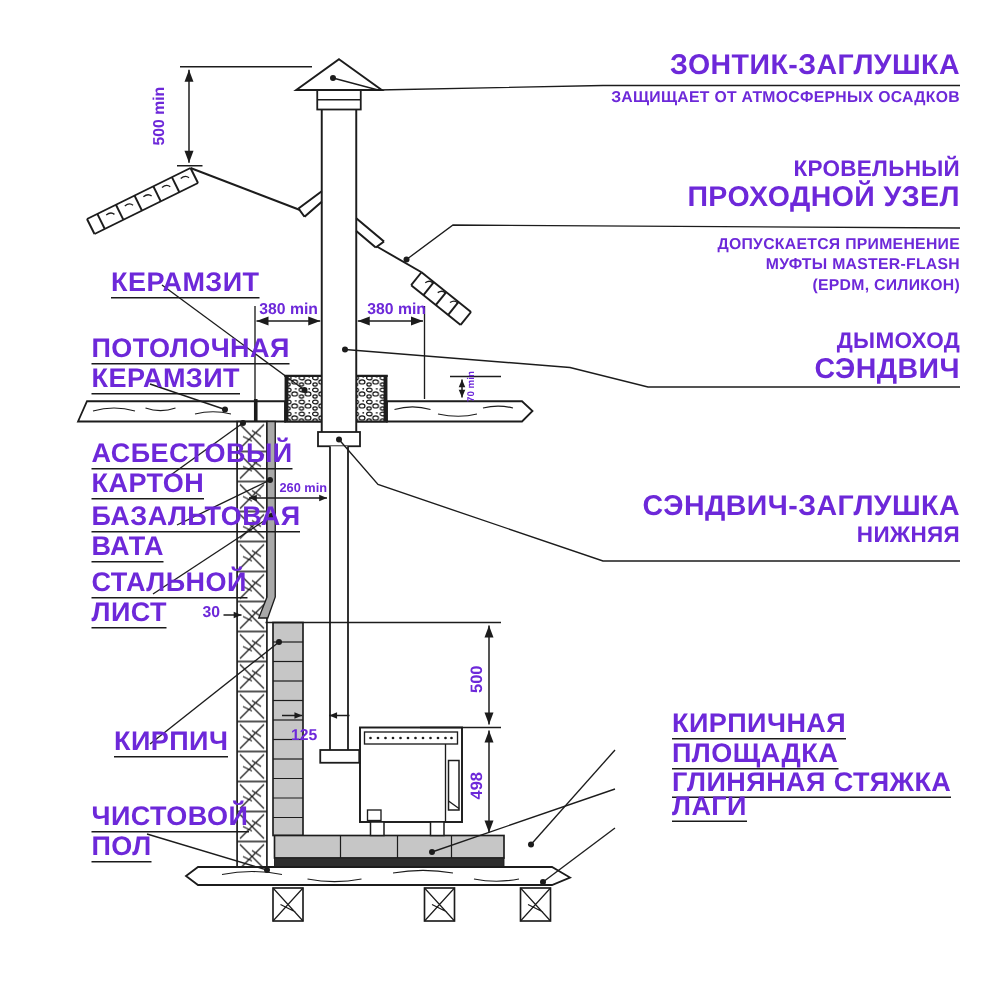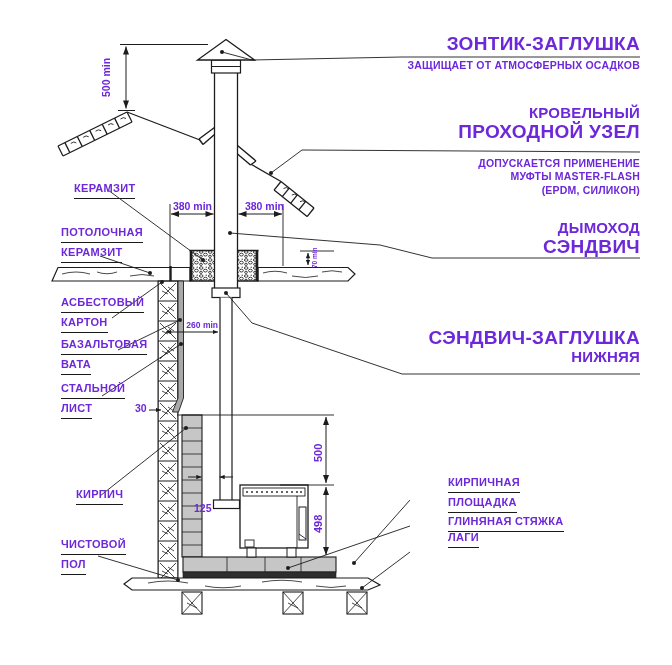--- a/index.html
+++ b/index.html
@@ -5,21 +5,21 @@
   html,body{margin:0;padding:0;background:#fff;}
   .stage{position:relative;width:672px;height:665px;background:#fff;overflow:hidden;
          font-family:"Liberation Sans",sans-serif;color:#6d28d9;}
   .stage svg{position:absolute;left:0;top:0;}
   
   .ann{position:absolute;right:32px;text-align:right;}
   .ann .big{font-size:19px;font-weight:700;letter-spacing:.3px;line-height:22px;}
   .ann .small{font-size:15px;font-weight:700;letter-spacing:.2px;line-height:16px;}
   .ann .sub{font-size:10.5px;font-weight:600;line-height:13.3px;letter-spacing:.2px;}
   
-  .plabel{position:absolute;font-size:11px;font-weight:700;letter-spacing:.3px;line-height:18px;padding-left:36px;}
+  .plabel{position:absolute;font-size:18px;font-weight:700;letter-spacing:.3px;line-height:18px;padding-left:36px;}
   .plabel span{display:inline-block;border-bottom:1.2px solid #1a1a1a;padding-bottom:1px;}
   .plabel div{line-height:18px;}
   
   .dim{position:absolute;font-size:10.5px;font-weight:600;}
   .dim.center{text-align:right;}
   .rot{transform:rotate(-90deg);transform-origin:left top;}
 </style>
 </head>
 <body>
 
@@ -332,17 +332,17 @@
   <div class="plabel" style="left:412px;top:528px">
     <div><span>ЛАГИ</span></div>
   </div>
 
   <div class="dim rot" style="left:100px;top:97px">500 min</div>
   <div class="dim center" style="left:166px;top:200px;width:46px">380 min</div>
   <div class="dim center" style="left:238px;top:200px;width:46px">380 min</div>
   <div class="dim rot" style="left:311px;top:268px;font-size:6.5px">70 min</div>
   <div class="dim center" style="left:164px;top:320px;width:54px;font-size:8.5px">260 min</div>
   <div class="dim" style="left:135px;top:402px">30</div>
-  <div class="dim" style="left:194px;top:502px">125</div>
+  <div class="dim" style="left:194px;top:484px">125</div>
   <div class="dim rot" style="left:312px;top:462px;font-size:11px">500</div>
   <div class="dim rot" style="left:312px;top:533px;font-size:11px">498</div>
 
 </div>
 
 </body></html>

